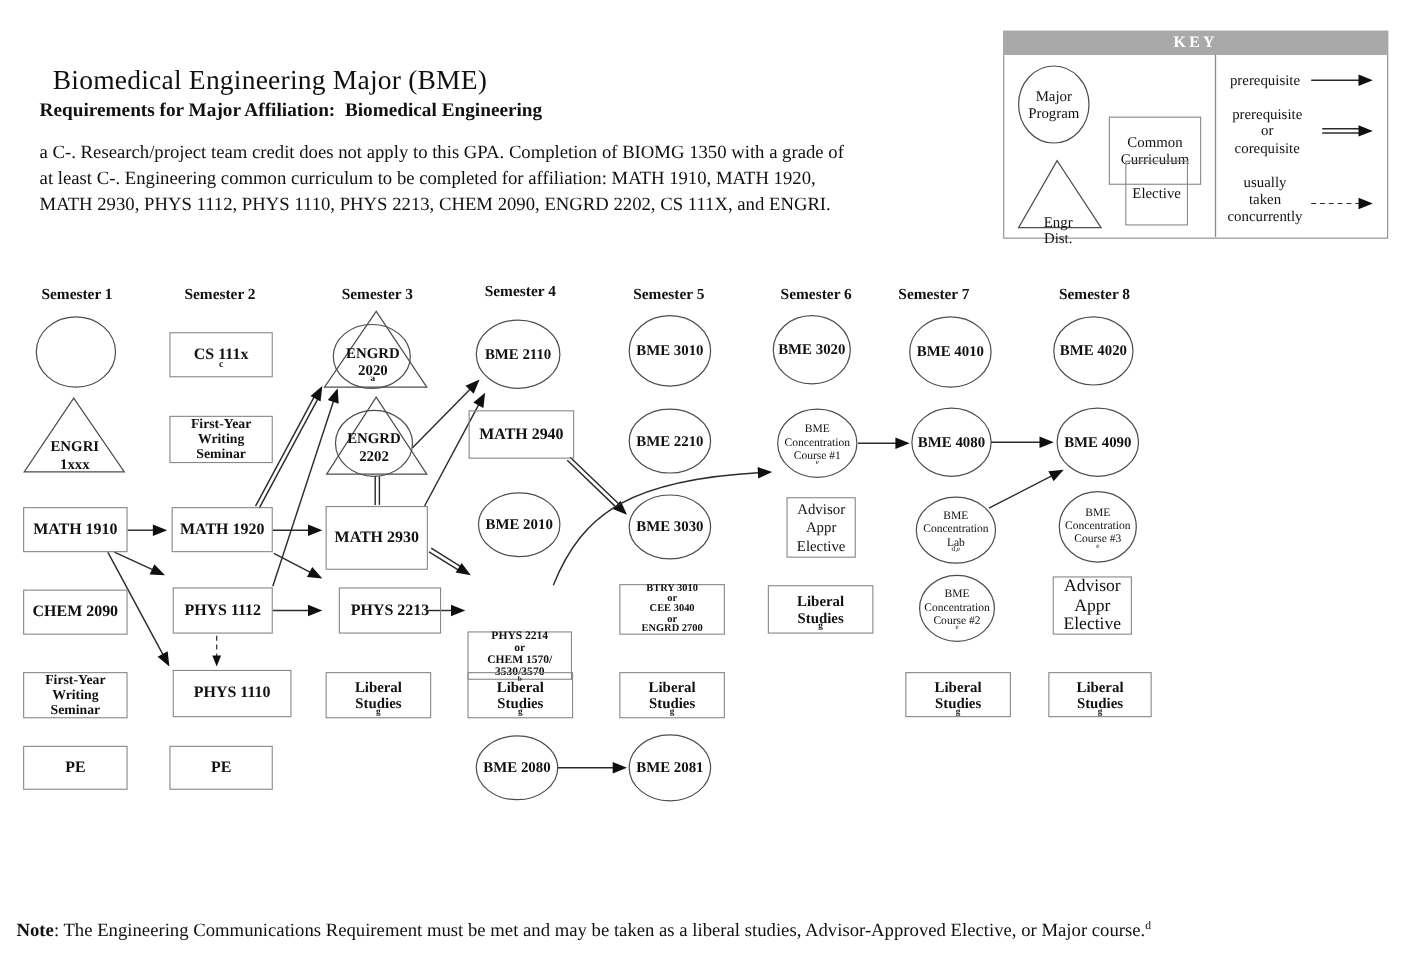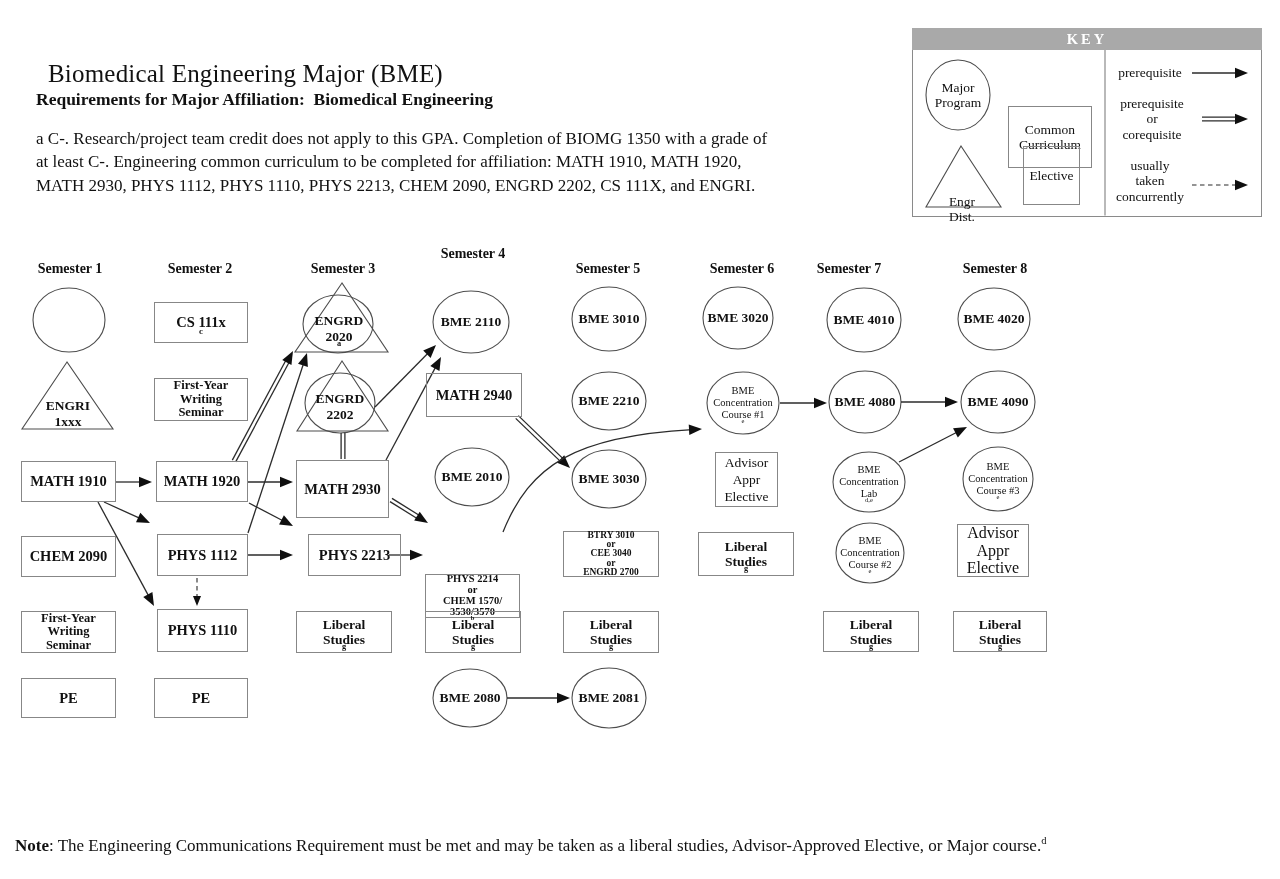--- a/index.html
+++ b/index.html
@@ -119,35 +119,35 @@
       <div>a C-. Research/project team credit does not apply to this GPA. Completion of BIOMG 1350 with a grade of</div>
       <div>at least C-. Engineering common curriculum to be completed for affiliation: MATH 1910, MATH 1920,</div>
       <div>MATH 2930, PHYS 1112, PHYS 1110, PHYS 2213, CHEM 2090, ENGRD 2202, CS 111X, and ENGRI.</div>
     </div>
   <div class="key-frame"></div>
   <div class="key-bar">KEY</div>
   <div class="note"><b>Note</b><span>: The Engineering Communications Requirement must be met and may be taken as a liberal studies, Advisor-Approved Elective, or Major course.</span><sup>d</sup></div>
 <div class="ntext semhead" style="left: 22px; top: 261px; width: 96px; height: 16px;">Semester 1</div>
     <div class="ntext semhead" style="left: 152px; top: 261px; width: 96px; height: 16px;">Semester 2</div>
     <div class="ntext semhead" style="left: 295px; top: 261px; width: 96px; height: 16px;">Semester 3</div>
-    <div class="ntext semhead" style="left: 425px; top: 246px; width: 96px; height: 16px;">Semester 4</div>
+    <div class="ntext semhead" style="left: 425px; top: 258px; width: 96px; height: 16px;">Semester 4</div>
     <div class="ntext semhead" style="left: 560px; top: 261px; width: 96px; height: 16px;">Semester 5</div>
     <div class="ntext semhead" style="left: 694px; top: 261px; width: 96px; height: 16px;">Semester 6</div>
     <div class="ntext semhead" style="left: 801px; top: 261px; width: 96px; height: 16px;">Semester 7</div>
     <div class="ntext semhead" style="left: 947px; top: 261px; width: 96px; height: 16px;">Semester 8</div>
     <div class="ntext circ" style="left: 24px; top: 397px; width: 88px; height: 33px;">ENGRI<br>1xxx</div>
     <div class="ntext rbox box" style="left: 21px; top: 461px; width: 95px; height: 41px;">MATH 1910</div>
     <div class="ntext rbox box" style="left: 21px; top: 536px; width: 95px; height: 41px;">CHEM 2090</div>
     <div class="ntext rbox box3" style="left: 21px; top: 611px; width: 95px; height: 42px;">First-Year<br>Writing<br>Seminar</div>
     <div class="ntext rbox box" style="left: 21px; top: 678px; width: 95px; height: 40px;">PE</div>
     <div class="ntext rbox box" style="left: 154px; top: 302px; width: 94px; height: 41px;">CS 111x <sup>c</sup></div>
     <div class="ntext rbox box3" style="left: 154px; top: 378px; width: 94px; height: 43px;">First-Year<br>Writing<br>Seminar</div>
     <div class="ntext rbox box" style="left: 156px; top: 461px; width: 92px; height: 41px;">MATH 1920</div>
     <div class="ntext rbox box" style="left: 157px; top: 534px; width: 91px; height: 42px;">PHYS 1112</div>
-    <div class="ntext rbox box" style="left: 157px; top: 609px; width: 91px; height: 43px;">PHYS 1110</div>
+    <div class="ntext rbox box" style="left: 157px; top: 609px; width: 108px; height: 43px;">PHYS 1110</div>
     <div class="ntext rbox box" style="left: 154px; top: 678px; width: 94px; height: 40px;">PE</div>
     <div class="ntext circ" style="left: 304px; top: 312px; width: 70px; height: 33px;">ENGRD<br>2020 <sup>a</sup></div>
     <div class="ntext circ" style="left: 305px; top: 390px; width: 70px; height: 33px;">ENGRD<br>2202</div>
     <div class="ntext rbox box" style="left: 296px; top: 460px; width: 93px; height: 58px;">MATH 2930</div>
     <div class="ntext rbox box" style="left: 308px; top: 534px; width: 93px; height: 42px;">PHYS 2213</div>
     <div class="ntext rbox box2" style="left: 296px; top: 611px; width: 96px; height: 42px;">Liberal<br>Studies <sup>g</sup></div>
     <div class="ntext circ" style="left: 433px; top: 291px; width: 76px; height: 62px;">BME 2110</div>
     <div class="ntext rbox box" style="left: 426px; top: 373px; width: 96px; height: 44px;">MATH 2940</div>
     <div class="ntext circ" style="left: 435px; top: 448px; width: 74px; height: 58px;">BME 2010</div>
     <div class="ntext rbox box4" style="left: 425px; top: 533px; width: 95px; height: 44px; margin-top: 41px;">PHYS 2214<br>or<br>CHEM 1570/<br>3530/3570<sup>b</sup></div>

